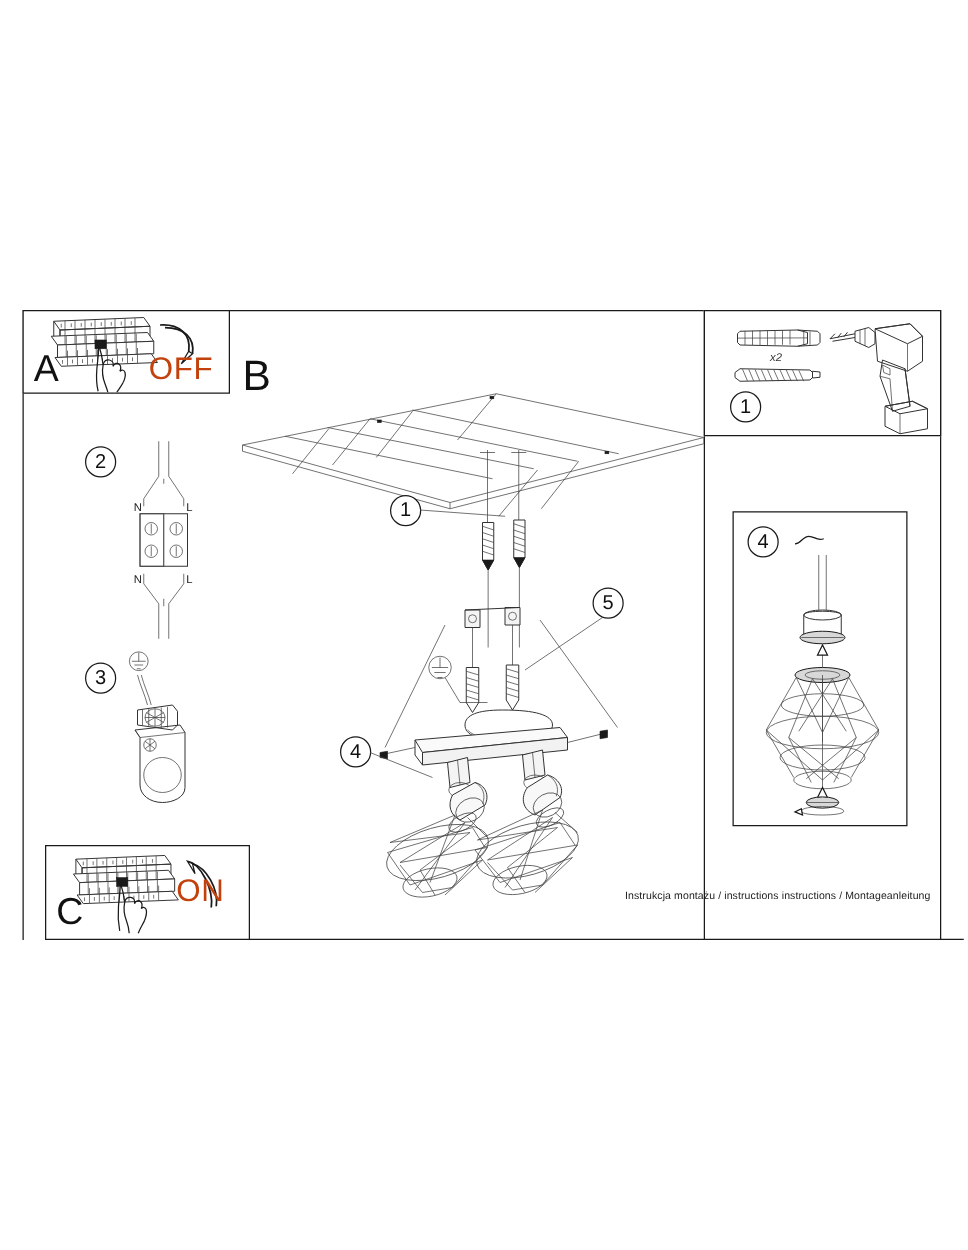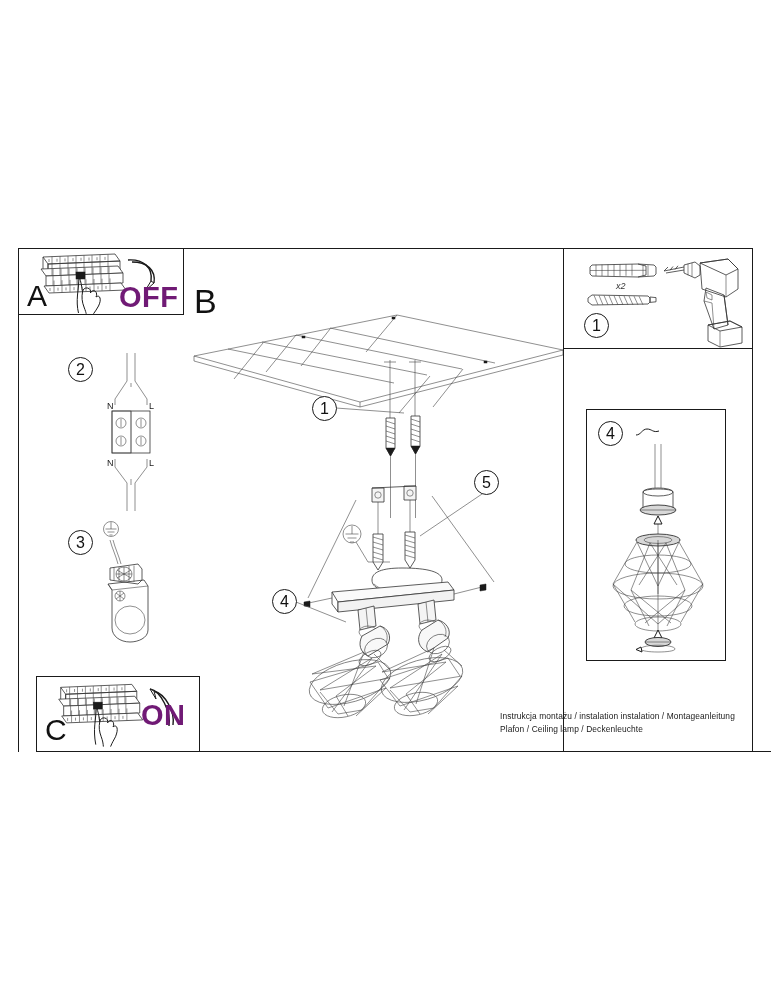--- a/index.html
+++ b/index.html
@@ -20,21 +20,21 @@
   #panel-4{left:568px;top:161px;width:140px;height:252px;}
   
   #panel-c{left:18px;top:428px;width:164px;height:76px;}
 
   
   .vline{position:absolute;background:#1a1a1a;width:1.4px;}
   .hline{position:absolute;background:#1a1a1a;height:1.4px;}
 
   .letter{position:absolute;font-size:30px;font-weight:400;line-height:1;
           font-family:"Liberation Sans", sans-serif;color:#111;}
-  .word{position:absolute;font-size:29px;font-weight:700;letter-spacing:.5px;color:#701a75;}
+  .word{position:absolute;font-size:25px;font-weight:400;letter-spacing:.5px;color:#c2410c;}
 
   .circnum{position:absolute;width:25px;height:25px;border:1.4px solid #1a1a1a;
            border-radius:50%;display:flex;align-items:center;justify-content:center;
            font-size:16px;color:#111;background:#fff;box-sizing:border-box;}
 
   .xlabel{position:absolute;font-size:9px;font-style:italic;color:#333;}
 
   
   #caption{position:absolute;left:500px;top:710px;width:250px;}
   #caption div{font-size:8.4px;line-height:13px;color:#1a1a1a;letter-spacing:.1px;white-space:nowrap;}
@@ -487,15 +487,14 @@
 
     <div class="circnum" style="left:88px;top:341px;">4</div>
     <svg style="position:absolute;left:112px;top:352px;" width="52" height="28" viewBox="0 0 52 28">
       <path class="ln-fine" d="M0 2 L50 22"></path>
     </svg>
   </div>
 
 </div>
 
 <div id="caption">
-  <div>Instrukcja montażu / instalation instalation / Montageanleitung</div>
-  <div>Plafon / Ceiling lamp / Deckenleuchte</div>
+  <div>Instrukcja montażu / instructions instructions / Montageanleitung</div>
 </div>
 
 </body></html>

